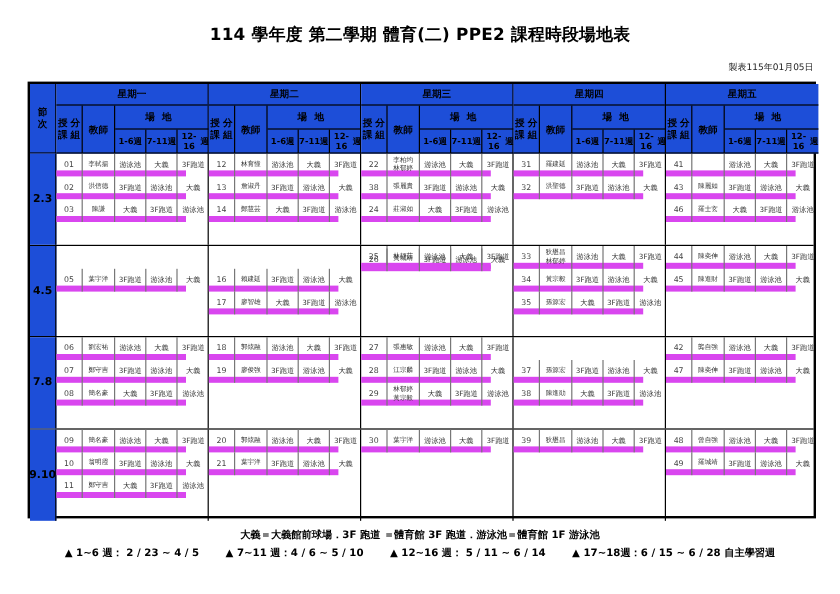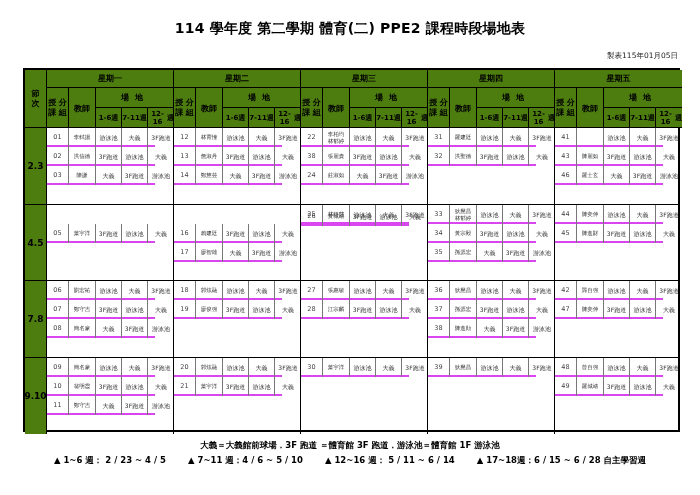--- a/index.html
+++ b/index.html
@@ -2,40 +2,40 @@
 <html><head>
 <meta charset="utf-8">
 <style>
   * { box-sizing: border-box; margin: 0; padding: 0; }
   html, body { width: 700px; height: 495px; background: #ffffff; overflow: hidden; }
   body { font-family: "DejaVu Sans", "Liberation Sans", sans-serif; color: #000; position: relative; }
   .title { position: absolute; left: 0; top: 20px; width: 700px; text-align: center; font-size: 14px; font-weight: bold; letter-spacing: 0.2px; }
   .made-date { position: absolute; right: 22px; top: 51px; font-size: 7.5px; color: #222; }
 
   .sched { position: absolute; left: 23px; top: 68px; width: 657px; height: 364px; border: 2px solid #000; background: #fff; }
-  .yellow { background: #4d7c0f; }
+  .yellow { background: #1d4ed8; }
 
   
   .hdr { position: absolute; left: 0; top: 0; height: 58px; width: 100%; }
   .period-hdr { position: absolute; left: 0; top: 0; width: 22px; height: 58px; border-right: 1.5px solid #000; border-bottom: 1.5px solid #000; display: flex; align-items: center; justify-content: center; flex-direction: column; font-size: 8px; font-weight: bold; line-height: 10px; }
   .day-hdr { position: absolute; top: 0; height: 58px; width: 127px; border-right: 1.5px solid #000; border-bottom: 1.5px solid #000; }
   .day-name { position: absolute; left: 0; top: 0; width: 100%; height: 18px; border-bottom: 1px solid #000; font-size: 8px; font-weight: bold; display: flex; align-items: center; justify-content: center; }
   .h-group { position: absolute; left: 0; top: 18px; width: 22px; height: 40px; border-right: 1px solid #000; font-size: 8px; font-weight: bold; display: flex; align-items: center; justify-content: center; text-align: center; line-height: 10px; }
   .h-teacher { position: absolute; left: 22px; top: 18px; width: 27px; height: 40px; border-right: 1px solid #000; font-size: 8px; font-weight: bold; display: flex; align-items: center; justify-content: center; }
   .h-venue { position: absolute; left: 49px; top: 18px; width: 78px; height: 20px; border-bottom: 1px solid #000; font-size: 8px; font-weight: bold; display: flex; align-items: center; justify-content: center; letter-spacing: 6px; }
   .h-week { position: absolute; top: 38px; width: 26px; height: 20px; border-right: 1px solid #000; font-size: 7px; font-weight: bold; display: flex; align-items: center; justify-content: center; text-align: center; line-height: 8px; }
   .h-week:last-child { border-right: none; }
 
   
   .pblock { position: absolute; left: 0; width: 100%; border-bottom: 1.5px solid #000; }
   .pblock:last-child { border-bottom: none; }
   .period-cell { position: absolute; left: 0; top: 0; width: 22px; height: 100%; border-right: 1.5px solid #000; font-size: 9px; font-weight: bold; display: flex; align-items: center; justify-content: center; text-align: center; }
   .day-cell { position: absolute; top: 0; width: 127px; height: 100%; border-right: 1.5px solid #000; }
   .day-cell.last { border-right: none; }
-  .row { position: absolute; left: 0; width: 108px; height: 19px; border-bottom: 2px solid #d946ef; }
+  .row { position: absolute; left: 0; width: 108px; height: 19px; border-bottom: 5px solid #d946ef; }
   .c { position: absolute; top: 0; height: 19px; border-right: 1px solid #777; font-size: 6px; color: #333; display: flex; align-items: center; justify-content: center; text-align: center; line-height: 7px; overflow: hidden; }
   .c:last-child { border-right: none; }
   .c-grp { left: 0; width: 22px; font-size: 6.5px; color: #444; }
   .c-tch { left: 22px; width: 27px; font-size: 5.5px; color: #333; }
   .c-v1 { left: 49px; width: 26px; }
   .c-v2 { left: 75px; width: 26px; }
   .c-v3 { left: 101px; width: 26px; }
 
   .legend1 { position: absolute; left: 0; top: 440px; width: 700px; text-align: center; font-size: 8.5px; font-weight: bold; }
   .legend2 { position: absolute; left: 0; top: 455px; width: 700px; display: flex; justify-content: center; gap: 22px; font-size: 8.5px; font-weight: bold; }
@@ -426,29 +426,30 @@
           <div class="c c-v2">大義</div>
           <div class="c c-v3">3F跑道</div>
         </div>
           <div class="row" style="top:19px">
           <div class="c c-grp">28</div>
           <div class="c c-tch" style="white-space:pre-line">江宗麟</div>
           <div class="c c-v1">3F跑道</div>
           <div class="c c-v2">游泳池</div>
           <div class="c c-v3">大義</div>
         </div>
+          <div class="row" style="top:38px">
+          <div class="c c-grp">29</div>
+          <div class="c c-tch" style="white-space:pre-line">林郁婷
+黃宗毅</div>
+          <div class="c c-v1">大義</div>
+          <div class="c c-v2">3F跑道</div>
+          <div class="c c-v3">游泳池</div>
+        </div>
         </div>
         <div class="day-cell" style="left:403px">
-          <div class="row" style="top:0px">
-          <div class="c c-grp">36</div>
-          <div class="c c-tch" style="white-space:pre-line">狄懋昌</div>
-          <div class="c c-v1">游泳池</div>
-          <div class="c c-v2">大義</div>
-          <div class="c c-v3">3F跑道</div>
-        </div>
           <div class="row" style="top:19px">
           <div class="c c-grp">37</div>
           <div class="c c-tch" style="white-space:pre-line">孫源宏</div>
           <div class="c c-v1">3F跑道</div>
           <div class="c c-v2">游泳池</div>
           <div class="c c-v3">大義</div>
         </div>
           <div class="row" style="top:38px">
           <div class="c c-grp">38</div>
           <div class="c c-tch" style="white-space:pre-line">陳進勛</div>

